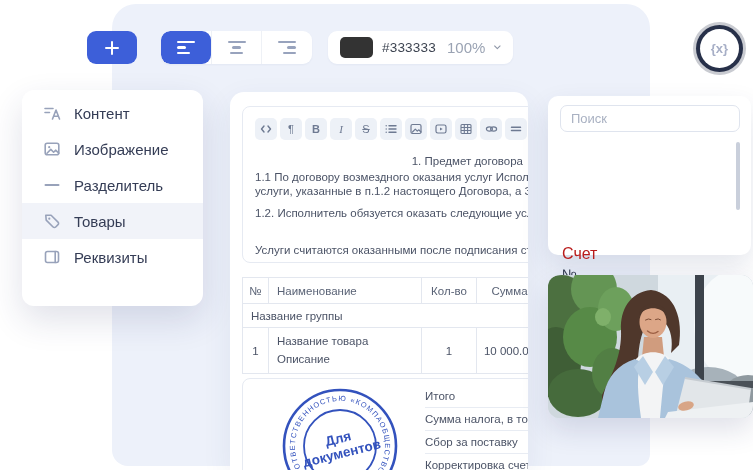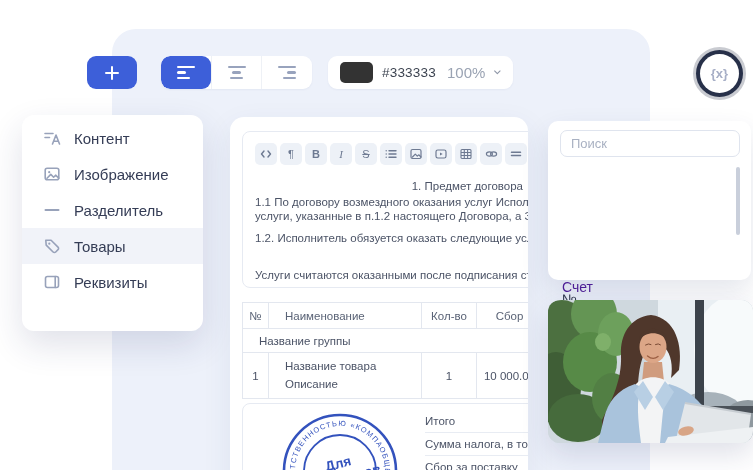--- a/index.html
+++ b/index.html
@@ -1,19 +1,19 @@
 <!DOCTYPE html>
 <html><head>
 <meta charset="utf-8">
 <style>
   html,body{margin:0;padding:0;background:#ffffff;}
   #app{position:relative;width:753px;height:470px;background:#ffffff;overflow:hidden;
        font-family:"Liberation Sans",sans-serif;-webkit-font-smoothing:antialiased;}
   #app *{box-sizing:border-box;}
-  .abs{position:absolute;margin-top:25px;}
+  .abs{position:absolute;}
 
   
   .main-panel{left:112px;top:4px;width:538px;height:462px;background:#edf1fa;
               border-radius:24px 24px 12px 16px;}
 
   
   .btn-blue{background:#3d5fd9;color:#fff;border:none;border-radius:9px;cursor:pointer;}
   .plus-btn{left:87px;top:31px;width:50px;height:33px;display:flex;align-items:center;justify-content:center;}
   .align-group{left:161px;top:31px;width:151px;height:33px;background:#fff;border-radius:9px;
                display:flex;overflow:hidden;box-shadow:0 1px 2px rgba(40,60,120,.05);}
@@ -62,21 +62,21 @@
          align-items:center;justify-content:center;color:#6e7a92;cursor:pointer;flex:0 0 auto;}
   .ed-ic .tg{font-size:11px;line-height:1;color:#6e7a92;}
   .ed-ic .tg.b{font-weight:700;} .ed-ic .tg.i{font-style:italic;font-family:"Liberation Serif",serif;}
   .ed-ic .tg.s{text-decoration:line-through;}
   .doc-title{position:absolute;left:12px;top:48px;width:268px;text-align:right;
              font-size:11.5px;color:#4b5366;white-space:nowrap;}
   .doc-line{position:absolute;left:12px;font-size:11.5px;color:#4b5366;white-space:nowrap;}
 
   .doc-table{position:absolute;left:12px;top:185px;width:300px;border-collapse:collapse;
              font-size:11.5px;color:#4b5366;table-layout:fixed;}
-  .doc-table th,.doc-table td{border:1px solid #e3e7ef;font-weight:400;padding:0 16px;}
+  .doc-table th,.doc-table td{border:1px solid #e3e7ef;font-weight:400;padding:0 8px;}
   .doc-table th{height:26px;color:#5a6376;text-align:left;}
   .doc-table .c{text-align:center;padding:0 2px;}
   .doc-table .group-row td{height:24px;}
   .doc-table .item-row td{height:46px;}
   .cell-2l{line-height:1.5;}
 
   .footer-block{position:absolute;left:12px;top:286px;width:398px;height:120px;
                 border:1px solid #e6eaf2;border-radius:8px;background:#fff;}
   .totals{position:absolute;left:182px;top:6px;width:216px;}
   .trow{height:23px;line-height:23px;font-size:11.5px;color:#4b5366;border-bottom:1px solid #e8ecf3;white-space:nowrap;}
@@ -84,21 +84,21 @@
 
   .stamp-wrap{position:absolute;left:22px;top:-8px;width:150px;height:150px;}
 
   
   .fields-card{left:548px;top:96px;width:203px;height:159px;background:#fff;border-radius:10px;
                box-shadow:0 12px 28px rgba(32,46,96,.12);}
   .search-input{position:absolute;left:12px;top:9px;width:180px;height:27px;border:1px solid #dfe4ee;
                 border-radius:7px;padding:0 10px;font-size:13px;color:#333b52;outline:none;
                 font-family:"Liberation Sans",sans-serif;background:#fff;}
   .search-input::placeholder{color:#a9b1c2;}
-  .field-group{position:absolute;left:14px;top:158px;font-size:14px;color:#4c1d95;cursor:default;}
+  .field-group{position:absolute;left:14px;top:149px;font-size:16px;color:#b91c1c;cursor:default;}
   .field-item{position:absolute;left:14px;font-size:14px;color:#323a50;cursor:pointer;white-space:nowrap;}
   .fscroll{position:absolute;right:11px;top:46px;width:4px;height:68px;border-radius:2px;background:#c9cfdb;}
 
   
   .photo-card{left:548px;top:275px;width:205px;height:143px;border-radius:12px;overflow:hidden;
               box-shadow:0 12px 28px rgba(32,46,96,.14);background:#cfd8de;}
 </style>
 </head>
 <body>
 
@@ -274,21 +274,21 @@
           <col style="width:26px">
           <col style="width:153px">
           <col style="width:55px">
           <col style="width:66px">
         </colgroup>
       <tbody>
           <tr>
         <th class="c">№</th>
         <th>Наименование</th>
         <th class="c">Кол-во</th>
-        <th class="c">Сбор</th>
+        <th class="c">Сумма</th>
       </tr>
       <tr class="group-row">
         <td colspan="4">Название группы</td>
       </tr>
       <tr class="item-row">
         <td class="c">1</td>
         <td>
           <div class="cell-2l">
             <div>Название товара</div>
             <div>Описание</div>

